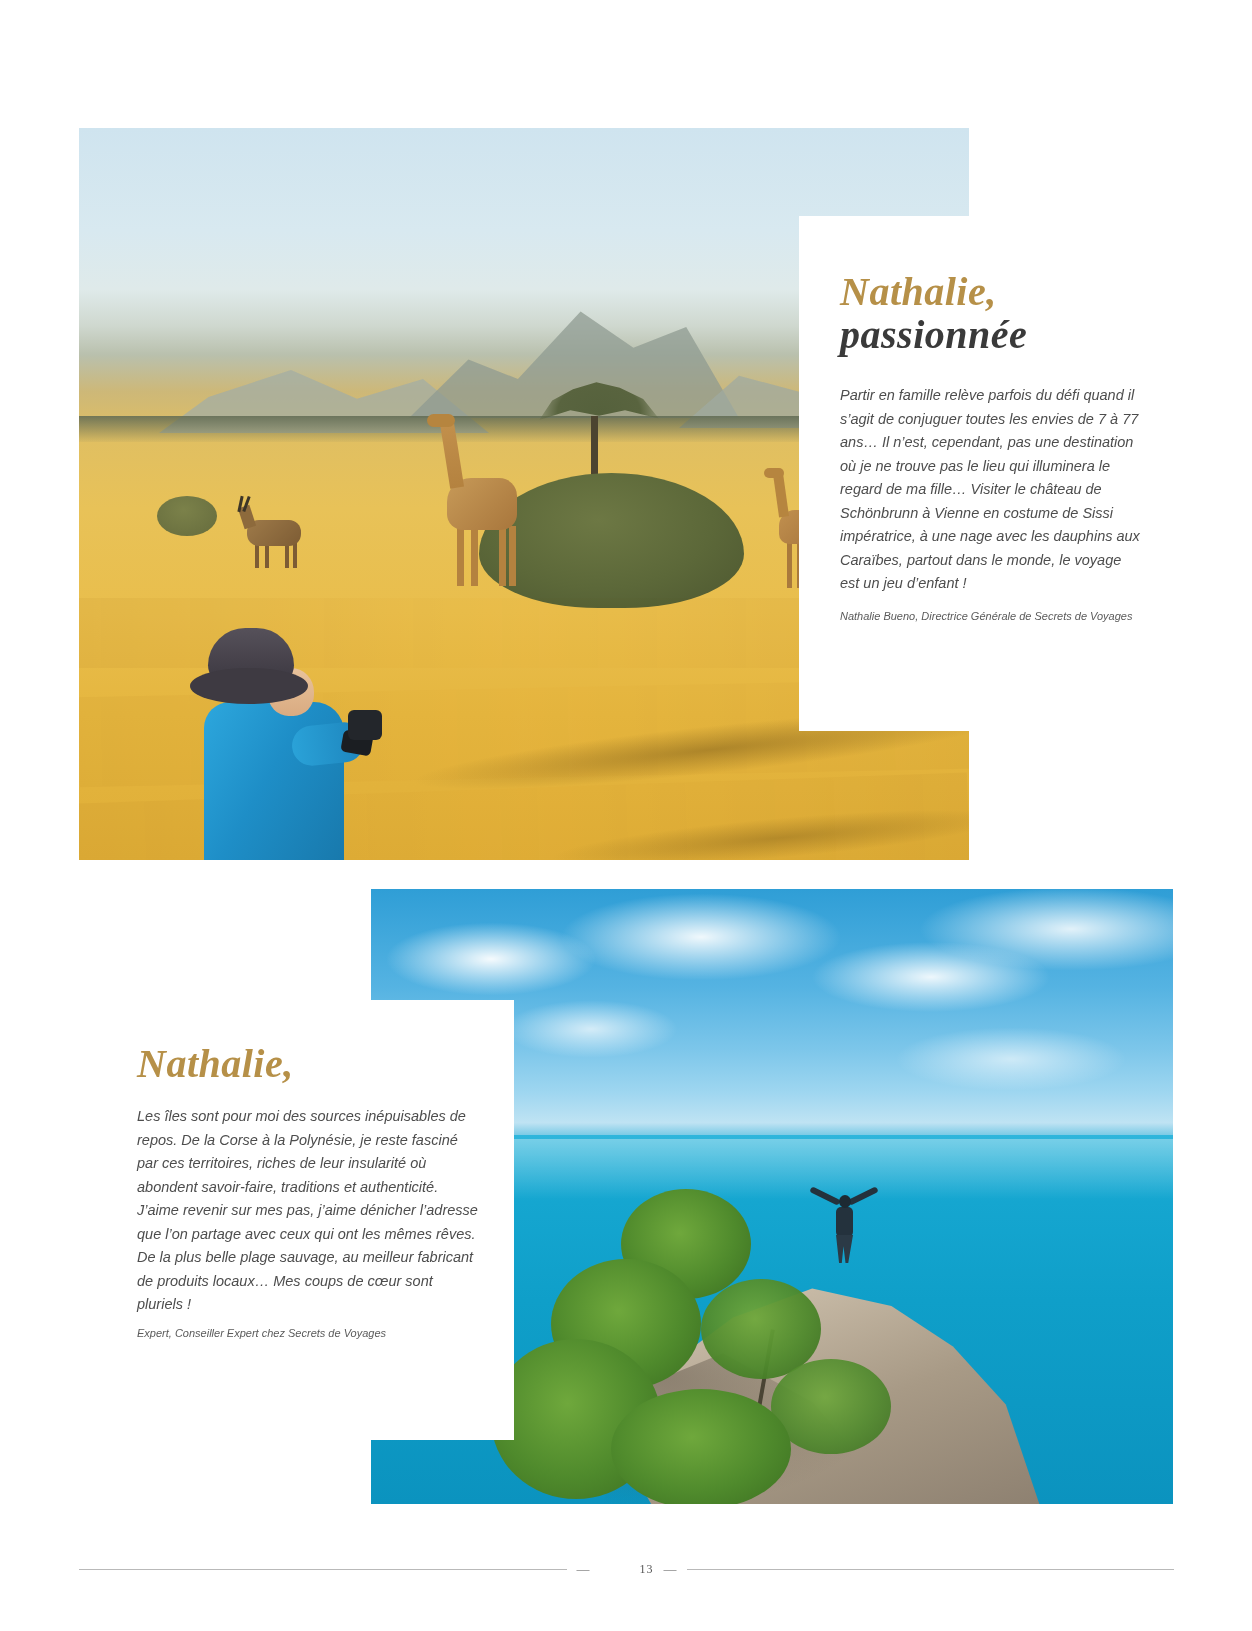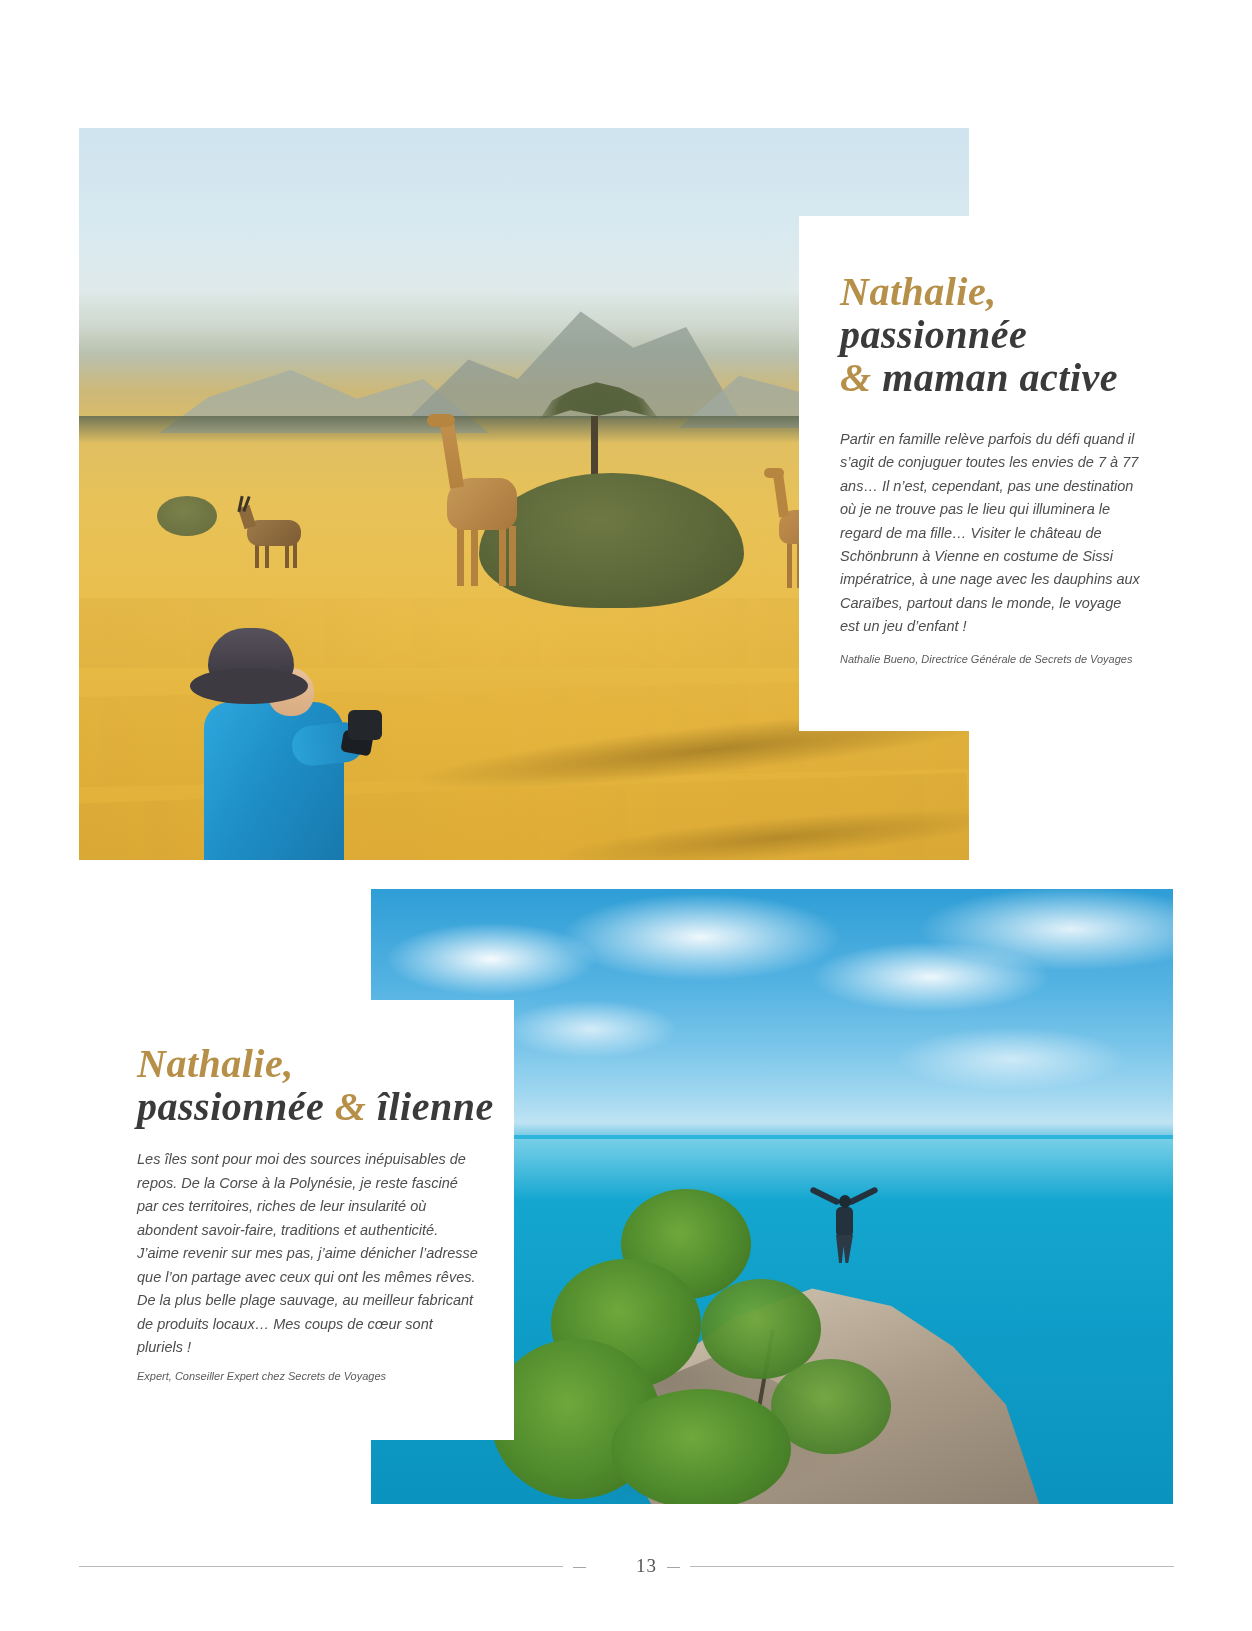--- a/index.html
+++ b/index.html
@@ -386,21 +386,21 @@
     align-items: center;
     gap: 10px;
   }
   #footer .rule {
     flex: 1 1 auto;
     height: 1px;
     background: #b9b9b9;
   }
   #footer .pageno {
     font-family: "Liberation Serif", serif;
-    font-size: 19px;
+    font-size: 12px;
     color: #555;
     letter-spacing: 1px;
     margin-left: 40px;
   }
   #footer .dash {
     color: #9a9a9a;
     font-size: 13px;
   }
 </style>
 </head>
@@ -462,21 +462,20 @@
       <div class="hat-crown"></div>
       <div class="hat-brim"></div>
     </div>
   </div>
 
   <div id="card-nathalie">
     <div style="padding: 54px 36px 0 41px;">
       <div class="quote-name">
         <span class="line1">Nathalie,</span>
         <span class="line2">passionnée</span>
-        <span class="line3"><span class="amp">&amp;</span>&nbsp;<span>maman active</span></span>
       </div>
       <div class="quote-body" style="margin-top: 28px; width: 300px;">Partir en famille relève parfois du défi quand il s’agit de conjuguer toutes les envies de 7 à 77 ans… Il n’est, cependant, pas une destination où je ne trouve pas le lieu qui illuminera le regard de ma fille… Visiter le château de Schönbrunn à Vienne en costume de Sissi impératrice, à une nage avec les dauphins aux Caraïbes, partout dans le monde, le voyage est un jeu d’enfant !</div>
       <div class="quote-attr">Nathalie Bueno, Directrice Générale de Secrets de Voyages</div>
     </div>
   </div>
 
   <div class="photo" id="photo-island">
     <div class="clouds"></div>
     <div class="sea"></div>
     <div class="sea-sparkle"></div>
@@ -500,21 +499,20 @@
     <div class="tree t2"></div>
     <div class="tree t5"></div>
     <div class="tree t4"></div>
     <div class="tree t6"></div>
   </div>
 
   <div id="card-sheetal">
     <div style="padding: 42px 30px 0 30px;">
       <div class="quote-name">
         <span class="line1">Nathalie,</span>
-        <span class="line2"><span>passionnée</span>&nbsp;<span class="amp">&amp;</span>&nbsp;<span>îlienne</span></span>
       </div>
       <div class="quote-body" style="margin-top: 20px; width: 345px;">Les îles sont pour moi des sources inépuisables de repos. De la Corse à la Polynésie, je reste fasciné par ces territoires, riches de leur insularité où abondent savoir-faire, traditions et authenticité. J’aime revenir sur mes pas, j’aime dénicher l’adresse que l’on partage avec ceux qui ont les mêmes rêves. De la plus belle plage sauvage, au meilleur fabricant de produits locaux… Mes coups de cœur sont pluriels !</div>
       <div class="quote-attr" style="margin-top: 10px;">Expert, Conseiller Expert chez Secrets de Voyages</div>
     </div>
   </div>
 
   <div id="footer">
     <div class="rule"></div>
     <span class="dash">—</span>
     <span class="pageno">13</span>

